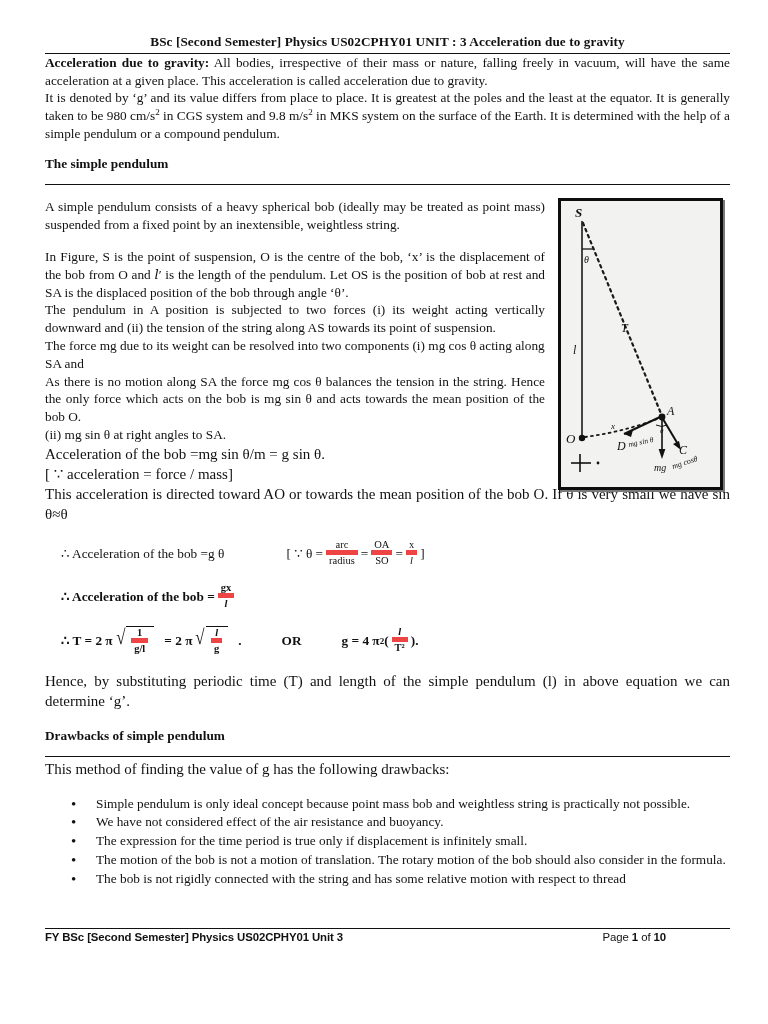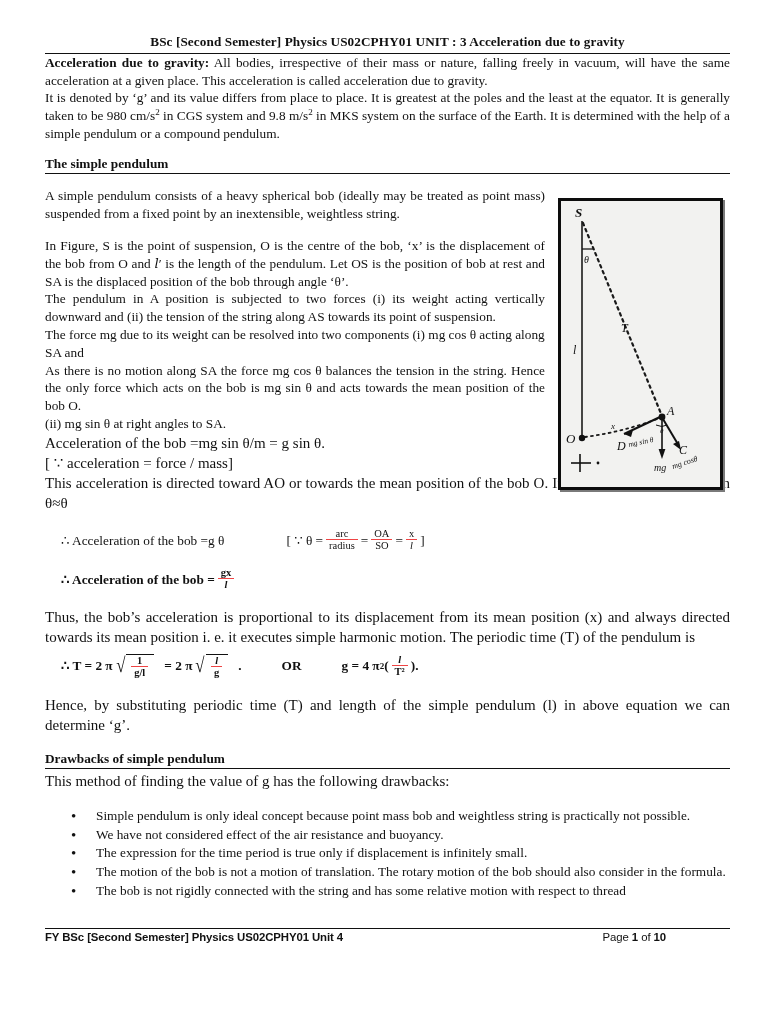--- a/index.html
+++ b/index.html
@@ -51,21 +51,21 @@
     width: 685px;
   }
   .para.intro-first { }
   .b { font-weight: bold; }
   sup { font-size: 0.68em; vertical-align: super; line-height: 0; }
 
   .section-head {
     font-weight: bold;
     font-size: 13.3px;
     margin-top: 14px;
-    margin-bottom: 1px;
+    margin-bottom: 12px;
     width: 685px;
   }
 
   
   .figure-wrap {
     position: absolute;
     left: 558px; top: 198px;
     width: 165px; height: 292px;
     background: #f2f2f0;
     border: 3px solid #0d0d0d;
@@ -110,21 +110,21 @@
     display: inline-flex;
     flex-direction: column;
     vertical-align: middle;
     text-align: center;
     font-size: 10.5px;
     line-height: 1.05;
     margin: 0 3px;
     position: relative;
     top: -1px;
   }
-  .frac .num { padding: 0 3px; border-bottom: 1px solid #ef4444; }
+  .frac .num { padding: 0 3px; border-bottom: 5px solid #ef4444; }
   .frac .den { padding: 0 3px; }
   .sqrt {
     display: inline-flex;
     align-items: stretch;
     margin-left: 2px;
   }
   .sqrt .radical {
     font-size: 21px;
     line-height: 1;
     display: inline-block;
@@ -233,21 +233,20 @@
   </div>
 
   <div class="mathline boldline">
     <span>∴  Acceleration of the bob  =</span>
     <span class="frac">
       <span class="num">gx</span>
       <span class="den mi">l</span>
     </span>
   </div>
 
-  <p class="wide-col">Thus, the bob’s acceleration is proportional to its displacement from its mean position (x) and always directed towards its mean position i. e. it executes simple harmonic motion. The periodic time (T) of the pendulum is</p>
 
   <div class="mathline boldline" style="margin-top:6px;">
     <span>∴ T = 2 π</span>
     <span class="sqrt">
       <span class="radical">√</span>
       <span class="radicand">
         <span class="frac">
           <span class="num">1</span>
           <span class="den">g/l</span>
         </span>
@@ -337,16 +336,16 @@
     <text x="99" y="232" font-family="'Liberation Serif',serif" font-size="7" font-style="italic" fill="#111">θ</text>
     <text x="93" y="270" font-family="'Liberation Serif',serif" font-size="10" font-style="italic" fill="#111">mg</text>
     <text x="118" y="253" font-family="'Liberation Serif',serif" font-size="12" font-style="italic" fill="#111">C</text>
     <text x="112" y="268" font-family="'Liberation Serif',serif" font-size="8" font-style="italic" fill="#111" transform="rotate(-18 112 268)">mg cosθ</text>
   </svg>
 </div>
 
 <div class="footer">
   <hr class="footer-rule">
   <div class="footer-row">
-    <span class="footer-left">FY BSc [Second Semester] Physics US02CPHY01 Unit 4</span>
+    <span class="footer-left">FY BSc [Second Semester] Physics US02CPHY01 Unit 3</span>
     <span class="footer-right"><span>Page </span><span class="pg">1</span><span> of </span><span class="pg">10</span></span>
   </div>
 </div>
 
 </body></html>

